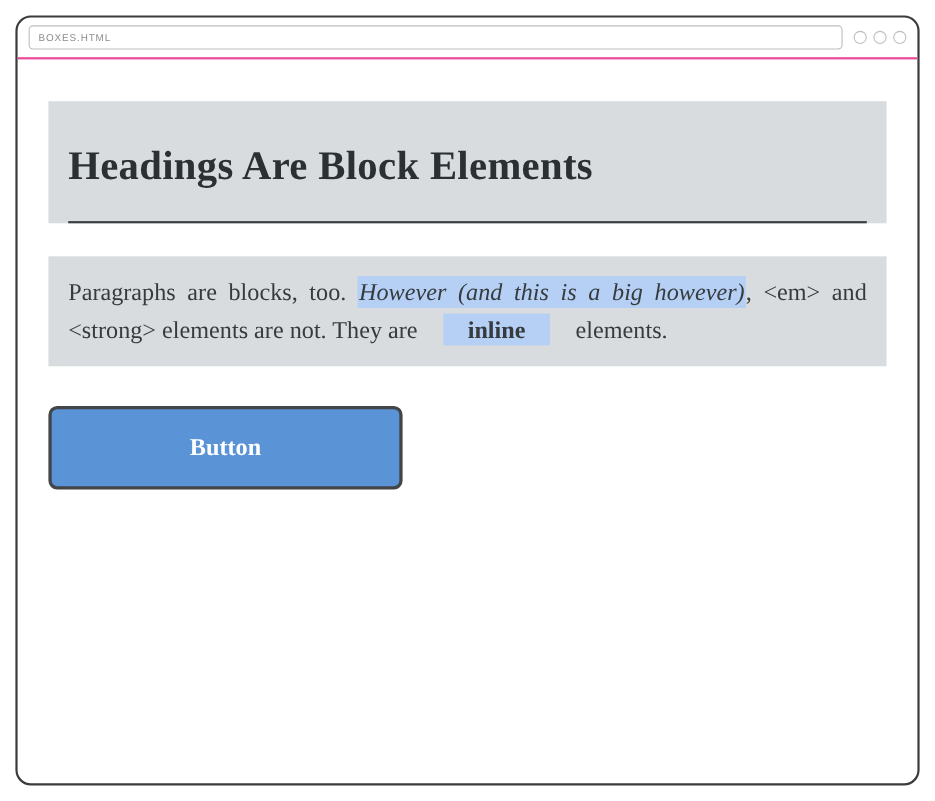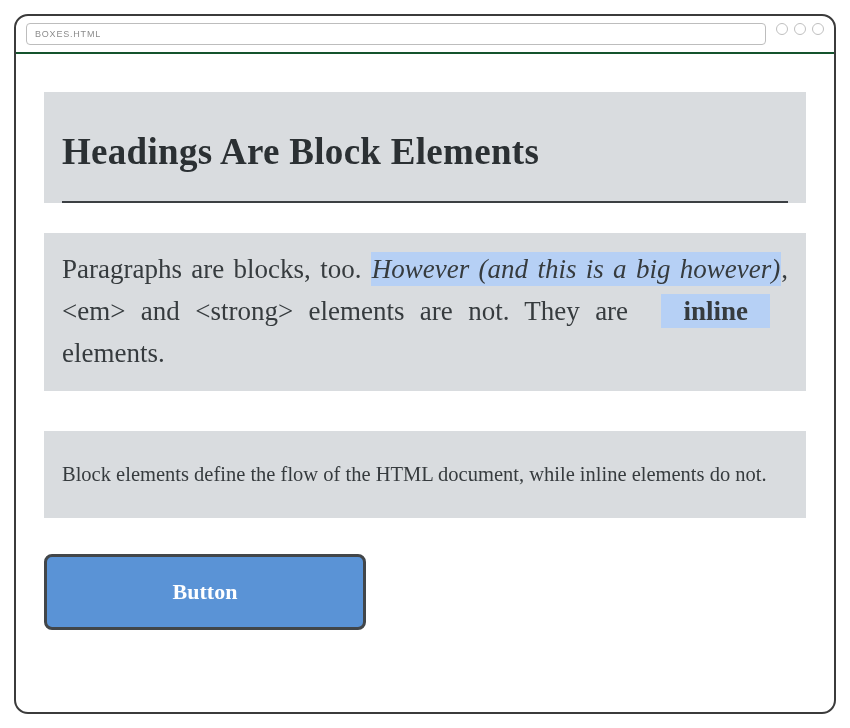--- a/index.html
+++ b/index.html
@@ -14,24 +14,24 @@
     height: 100%;
     border: 2px solid #3b3b3b;
     border-radius: 14px;
     background: #ffffff;
     display: flex;
     flex-direction: column;
     overflow: hidden;
   }
   .titlebar {
     display: flex;
-    align-items: flex-start;
+    align-items: center;
     padding: 7px 10px 7px 10px;
     gap: 10px;
-    border-bottom: 2px solid #14532d;
+    border-bottom: 2px solid #ec4899;
   }
   .url-field {
     flex: 1;
     height: 22px;
     border: 1px solid #bdbdbd;
     border-radius: 4px;
     padding: 0 8px;
     display: flex;
     align-items: center;
     font-family: Arial, Helvetica, sans-serif;
@@ -73,21 +73,21 @@
     font-size: 37px;
     font-weight: 700;
     font-family: Georgia, 'Times New Roman', serif;
     color: #2b3033;
     padding-bottom: 28px;
     border-bottom: 2px solid #3c4043;
     letter-spacing: 0.3px;
   }
   .para-block {
     margin-top: 30px;
-    font-size: 27px;
+    font-size: 22px;
     line-height: 1.55;
     color: #363b3e;
     text-align: justify;
   }
   .para2-block {
     margin-top: 40px;
     font-size: 20.5px;
     line-height: 1.55;
     color: #363b3e;
     padding-top: 28px;
@@ -145,23 +145,20 @@
       <div class="block heading-block">
         <h1 class="page-heading">Headings Are Block Elements</h1>
       </div>
 
       <div class="block para-block">
         <p>
           <span>Paragraphs are blocks, too. </span><em class="hl">However (and this is a big however)</em><span>, &lt;em&gt; and &lt;strong&gt; elements are not. They are </span><strong class="hl">inline</strong><span> elements.</span>
         </p>
       </div>
 
-      <div class="block para2-block">
-        <p>Block elements define the flow of the HTML document, while inline elements do not.</p>
-      </div>
 
       <div class="button-row">
         <div class="btn">Button</div>
       </div>
 
     </div>
   </div>
 
 </div>
 

